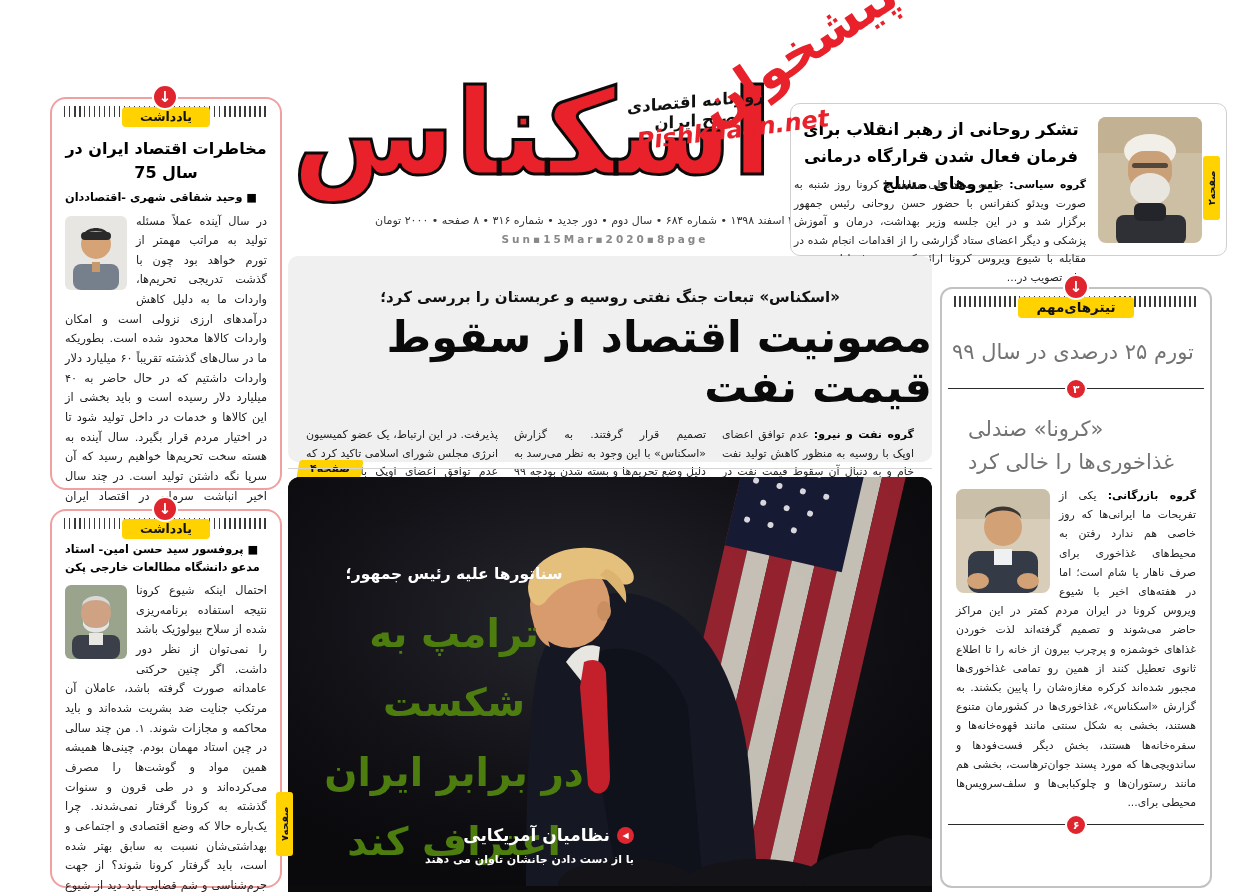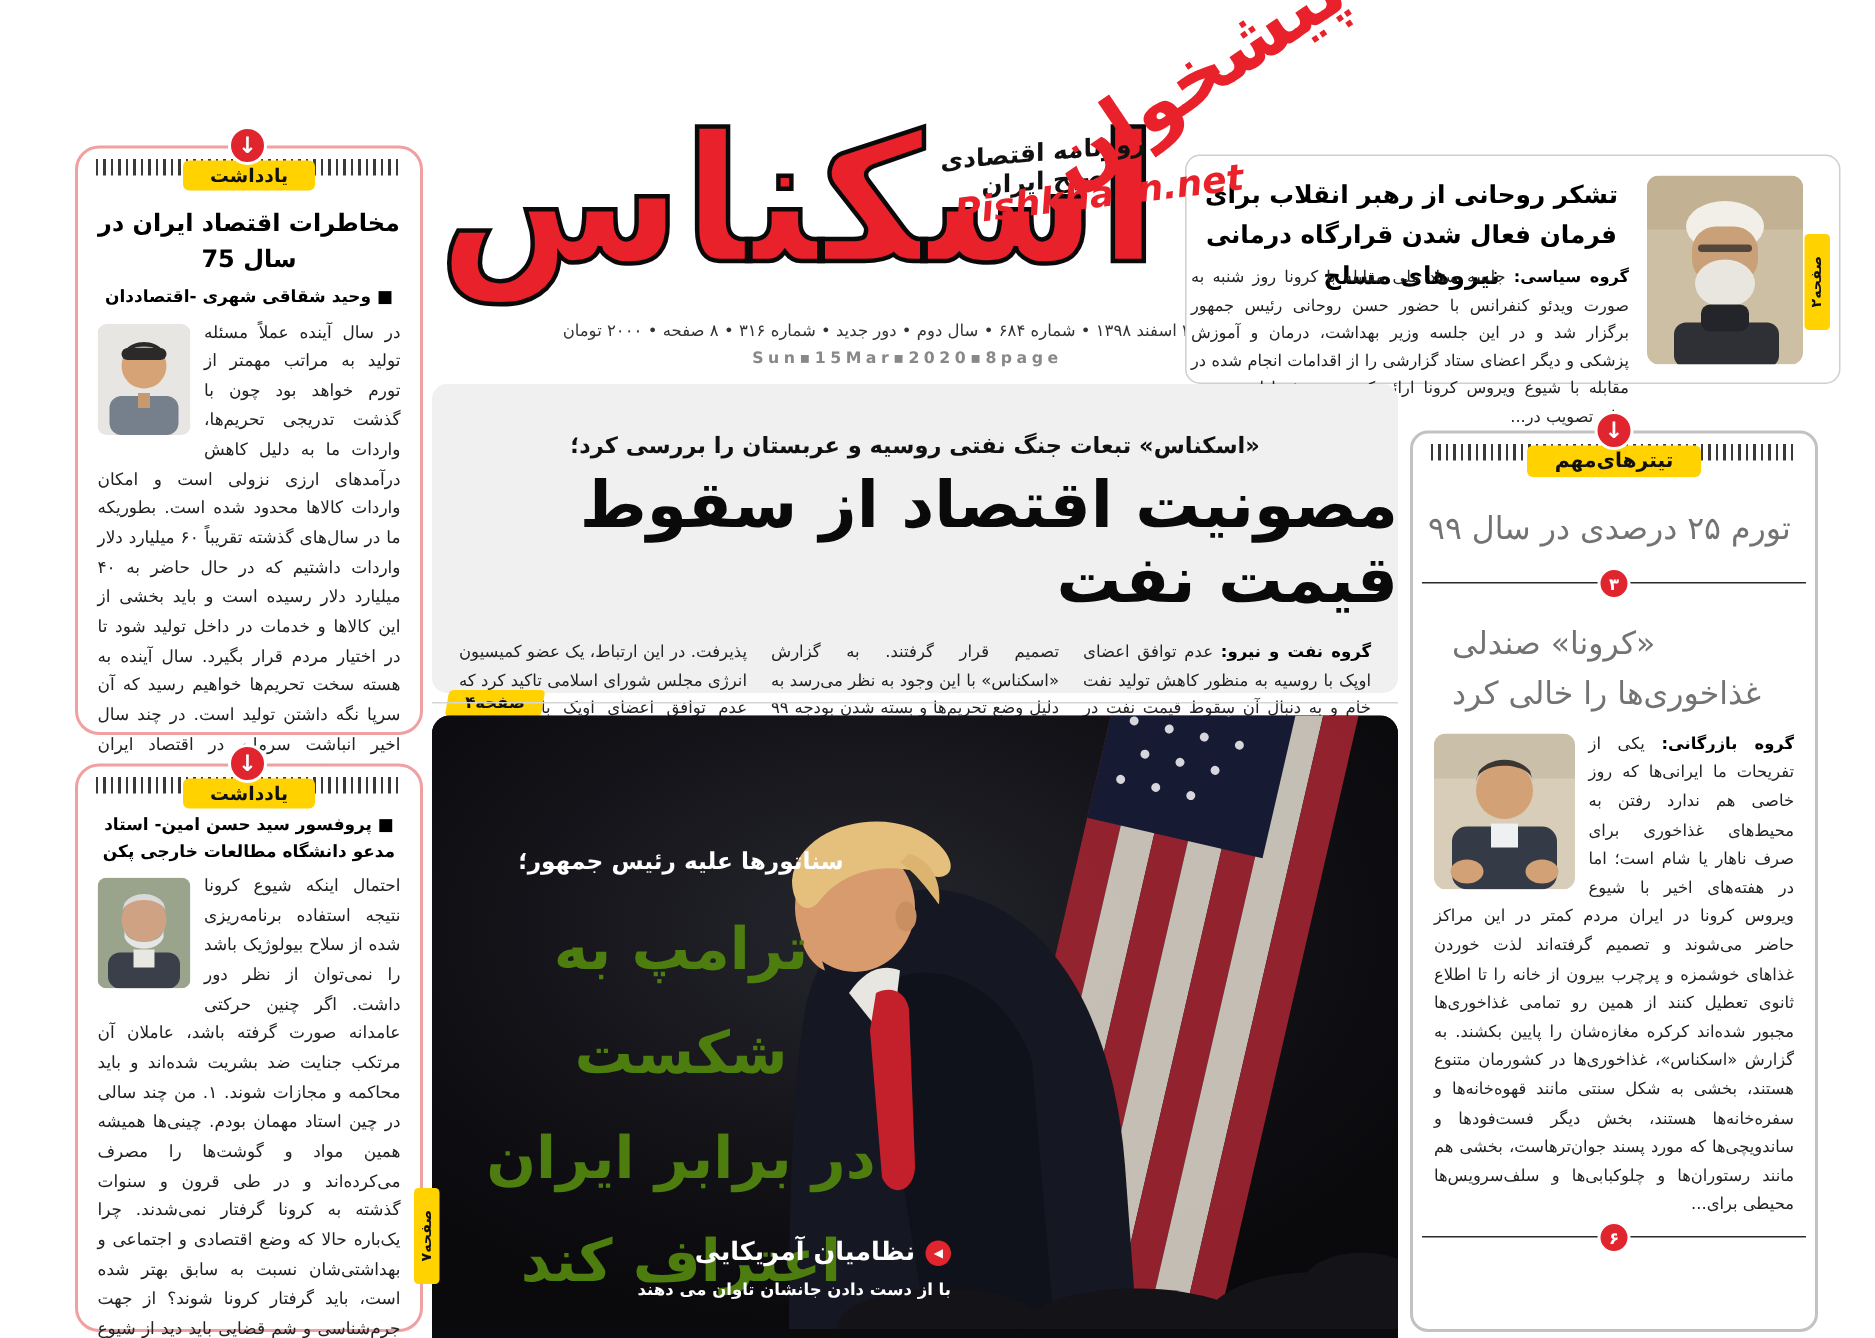--- a/index.html
+++ b/index.html
@@ -12,21 +12,21 @@
 
   
   .note-box { position:absolute; border:2px solid #f0a0a0; border-radius:16px; background:#fff; }
   .tape { height:11px; margin:7px 12px 0; background:repeating-linear-gradient(90deg,#3a3a3a 0 1.5px,transparent 1.5px 5px); }
   .badge-yellow { display:table; margin:-10px auto 0; background:#ffd200; border-radius:4px;
     padding:2px 18px 3px; font-size:12.5px; font-weight:bold; color:#111; position:relative; z-index:2; }
   .circle-btn { position:absolute; width:26px; height:26px; border-radius:50%; background:#e0252e;
     color:#fff; display:flex; align-items:center; justify-content:center; font-weight:bold; font-size:15px; z-index:3;
     border:2px solid #fff; }
   .note-title { direction:rtl; text-align:center; font-weight:bold; font-size:16px; line-height:1.5; margin:10px 10px 4px; color:#000; }
-  .note-author { direction:rtl; text-align:center; font-weight:bold; font-size:11.3px; line-height:1.55; margin:2px 13px 5px; color:#000; }
+  .note-author { direction:rtl; text-align:left; font-weight:bold; font-size:11.3px; line-height:1.55; margin:2px 13px 5px; color:#000; }
   .note-body { direction:rtl; text-align:justify; font-size:11.3px; line-height:1.74; color:#222; margin:0 13px; }
   .note-photo { float:left; width:62px; height:74px; border-radius:6px; margin:4px 9px 3px 0; overflow:hidden; }
   .note-more { direction:rtl; text-align:right; font-weight:bold; font-size:11.5px; margin:9px 13px; color:#000; }
 
   
   .logo { position:absolute; left:292px; top:58px; font-size:118px; font-weight:bold; line-height:1.28;
     color:#e8212b; -webkit-text-stroke:3px #0a0a0a; letter-spacing:-2px; direction:rtl; }
   .tagline { position:absolute; left:608px; top:92px; width:175px; text-align:center; font-size:16.5px;
     font-weight:bold; color:#111; transform:skewY(-5deg); direction:rtl; }
   .datelines { position:absolute; left:370px; top:214px; width:470px; text-align:center; }

